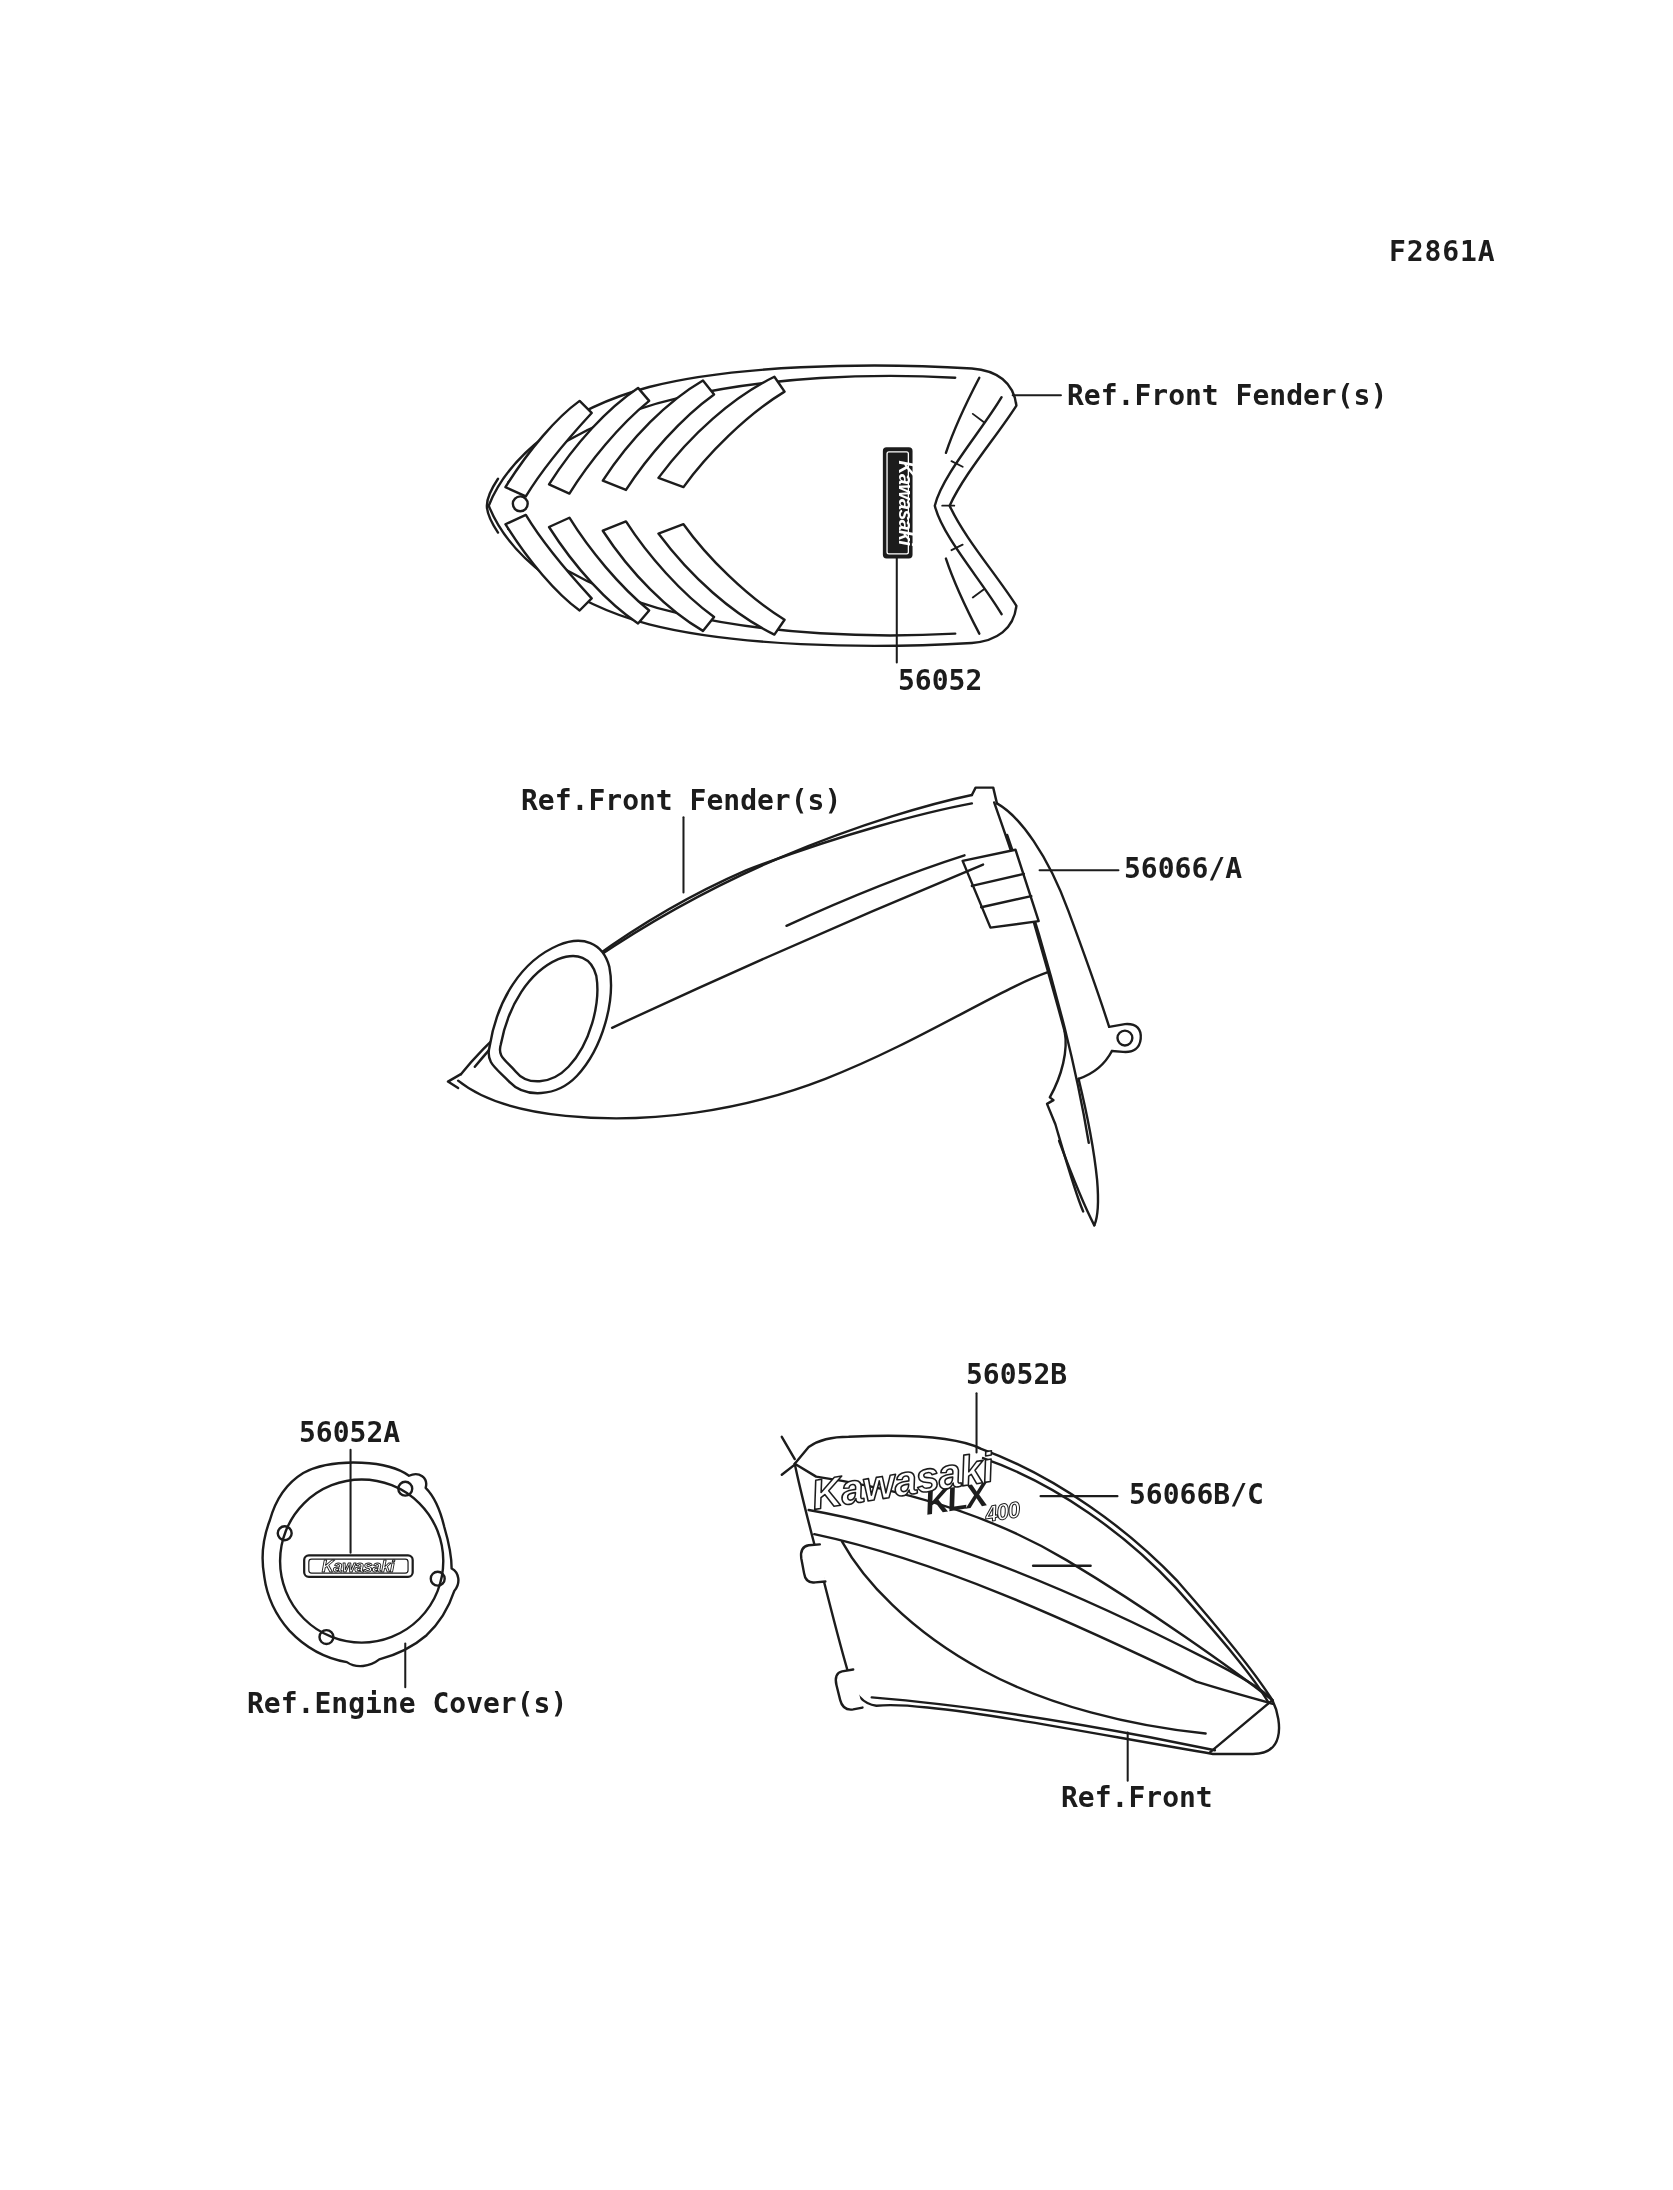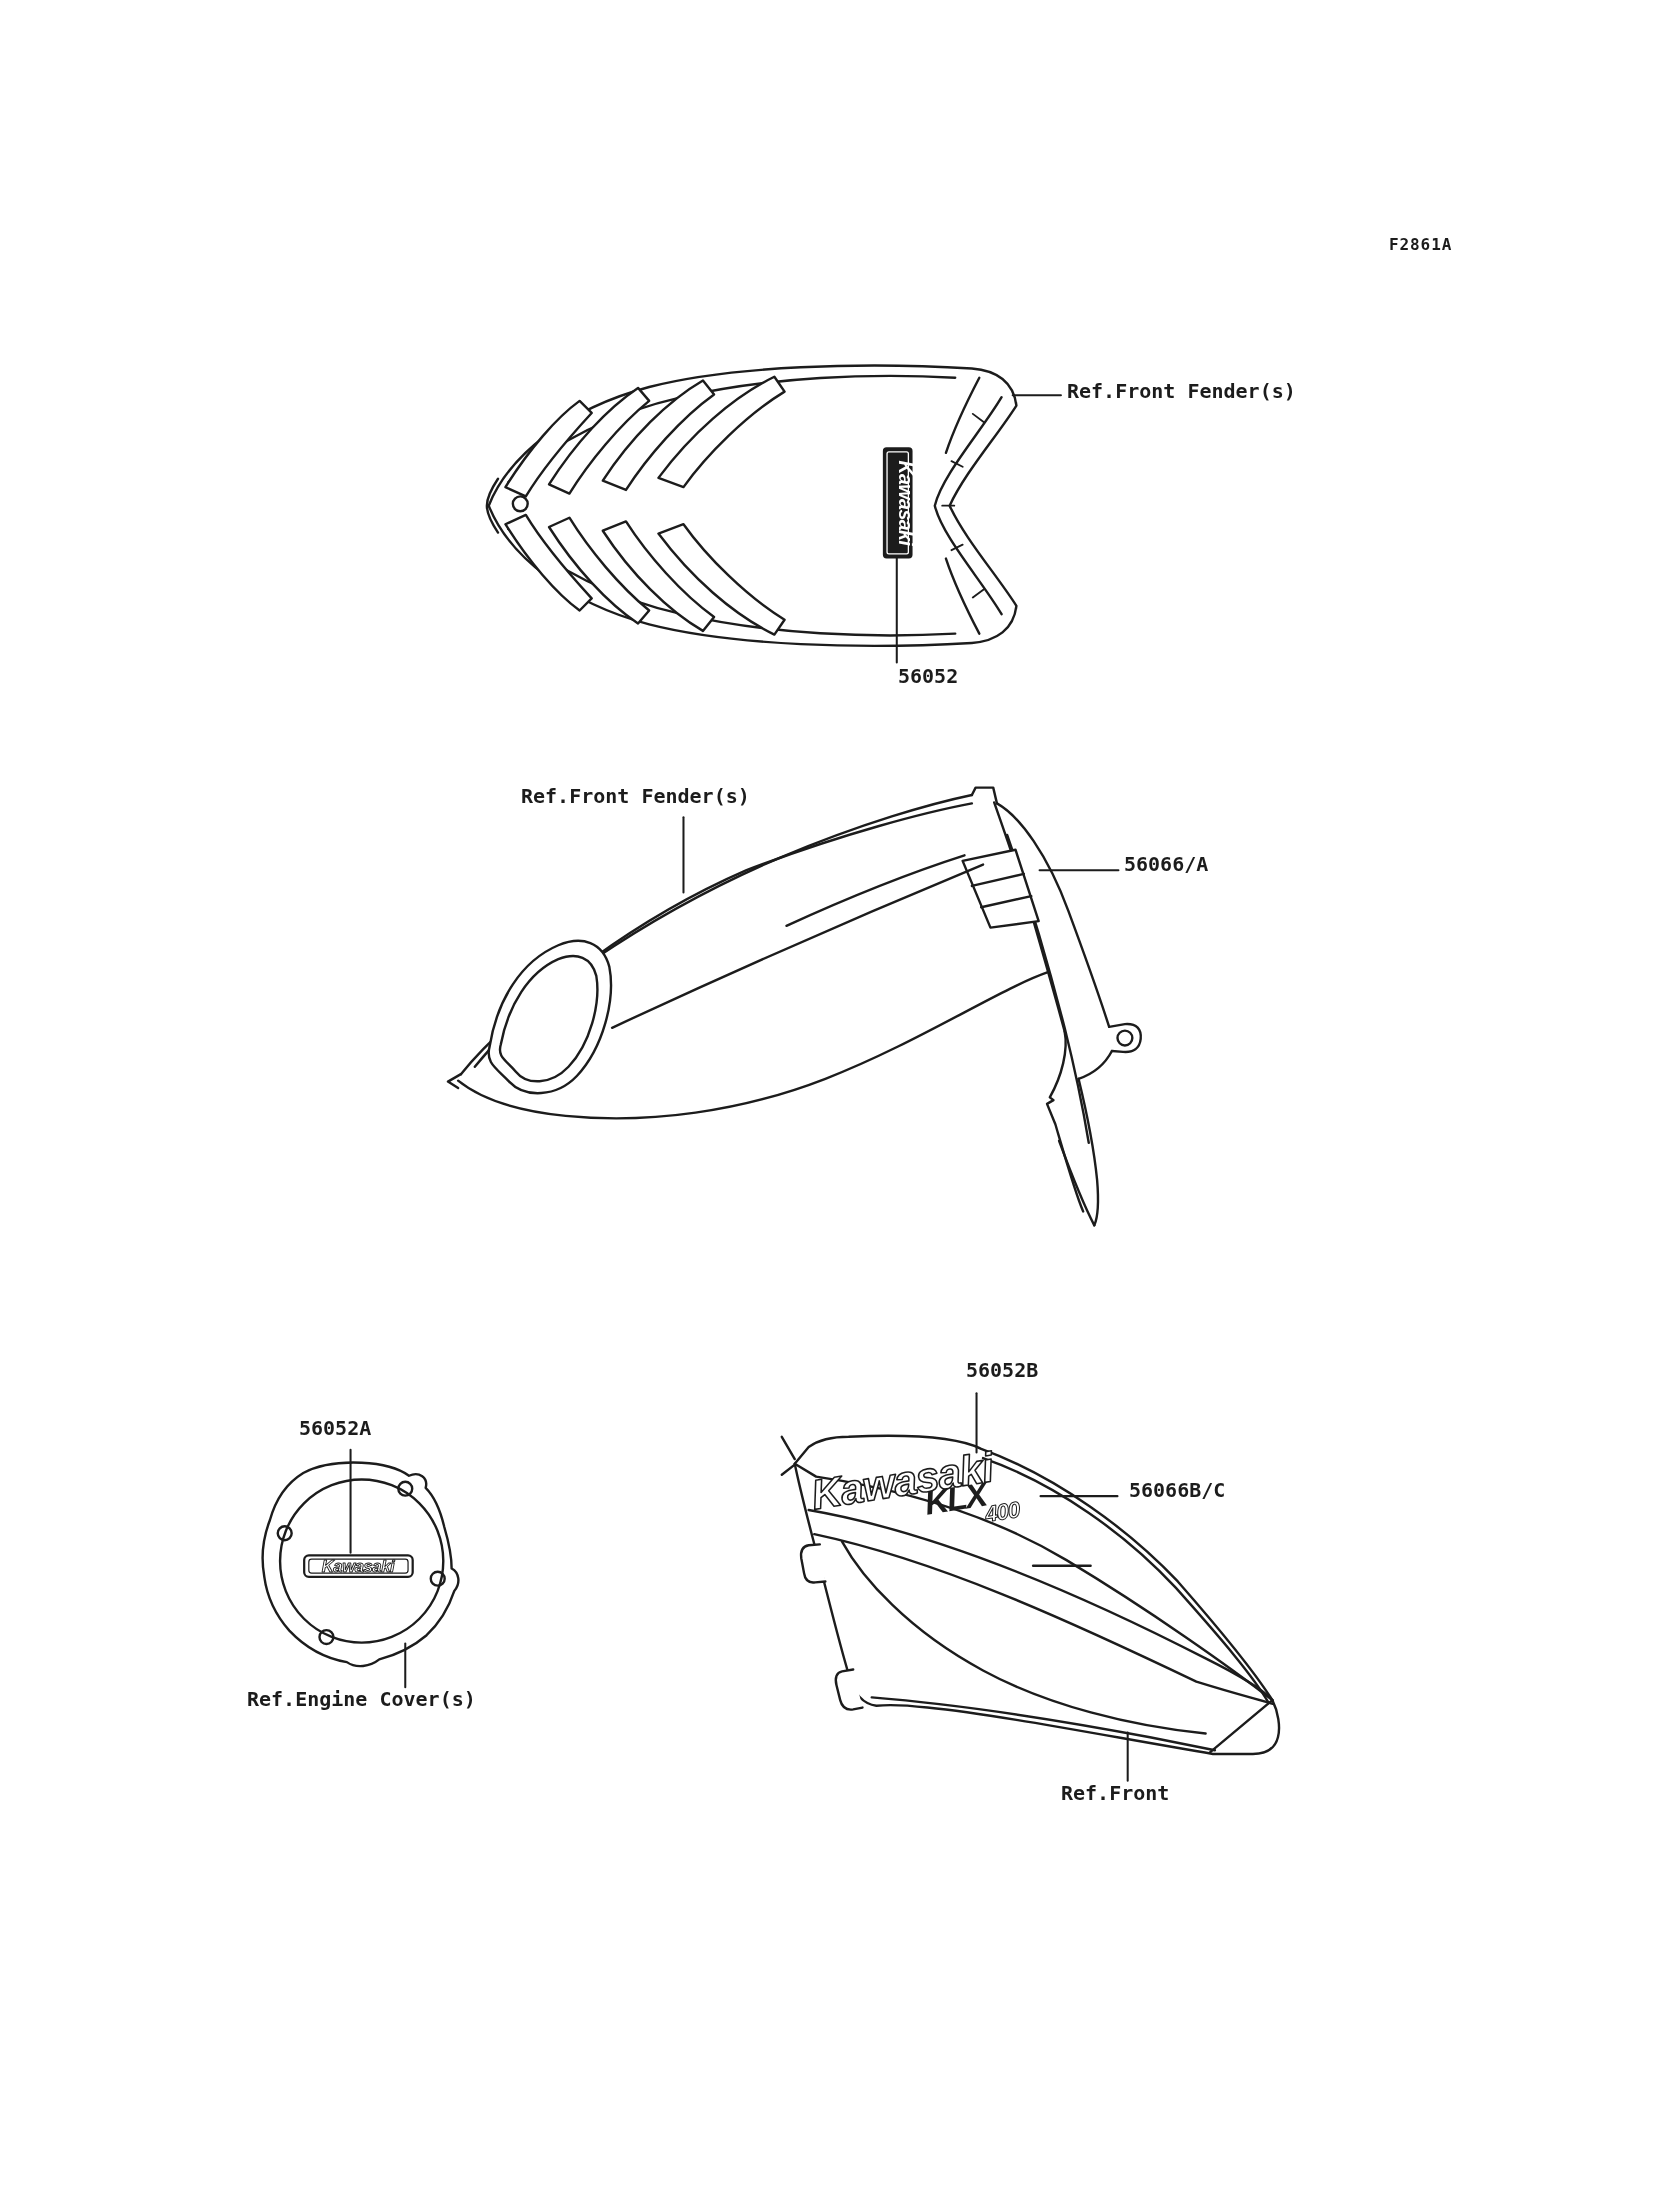--- a/index.html
+++ b/index.html
@@ -2,24 +2,24 @@
 <html style="font-size:15px"><head>
 <meta charset="utf-8">
 <style>
   html,body{margin:0;padding:0;background:#ffffff;}
   #page{
     position:relative;width:1673px;height:2191px;background:#ffffff;
     font-family:"DejaVu Sans Mono","Liberation Mono",monospace;color:#1c1c1c;overflow:hidden;
   }
   #art{position:absolute;left:0;top:0;width:1673px;height:2191px;}
   .lbl{
-    position:absolute;font-weight:bold;font-size:20px;line-height:1.05;
+    position:absolute;font-weight:bold;font-size:28px;line-height:1.05;
     letter-spacing:0px;color:#1c1c1c;white-space:nowrap;
   }
-  .code{font-size:16px;letter-spacing:0.9px;}
+  .code{font-size:28px;letter-spacing:0.9px;}
   path,circle,rect,line{vector-effect:none;}
 </style>
 </head>
 <body>
 
 <div id="page">
 
   <svg id="art" viewBox="0 0 1804 2362" fill="none" stroke="#1c1c1c" stroke-width="2.6" stroke-linecap="round" stroke-linejoin="round">
 
     <g>

